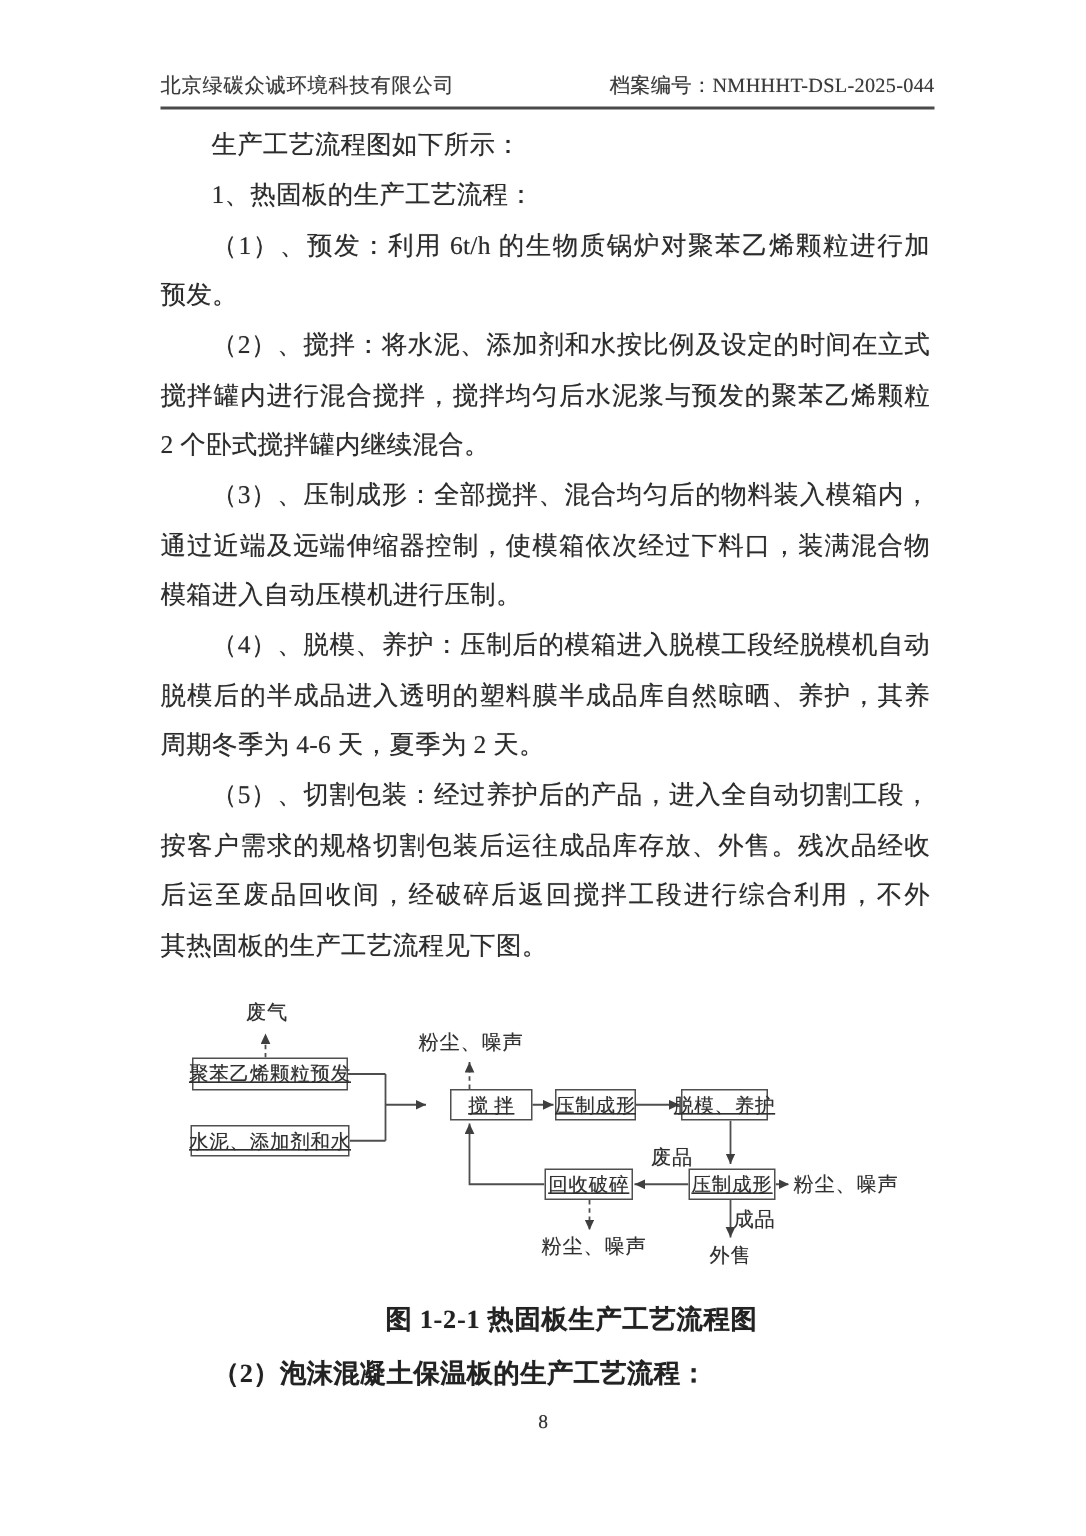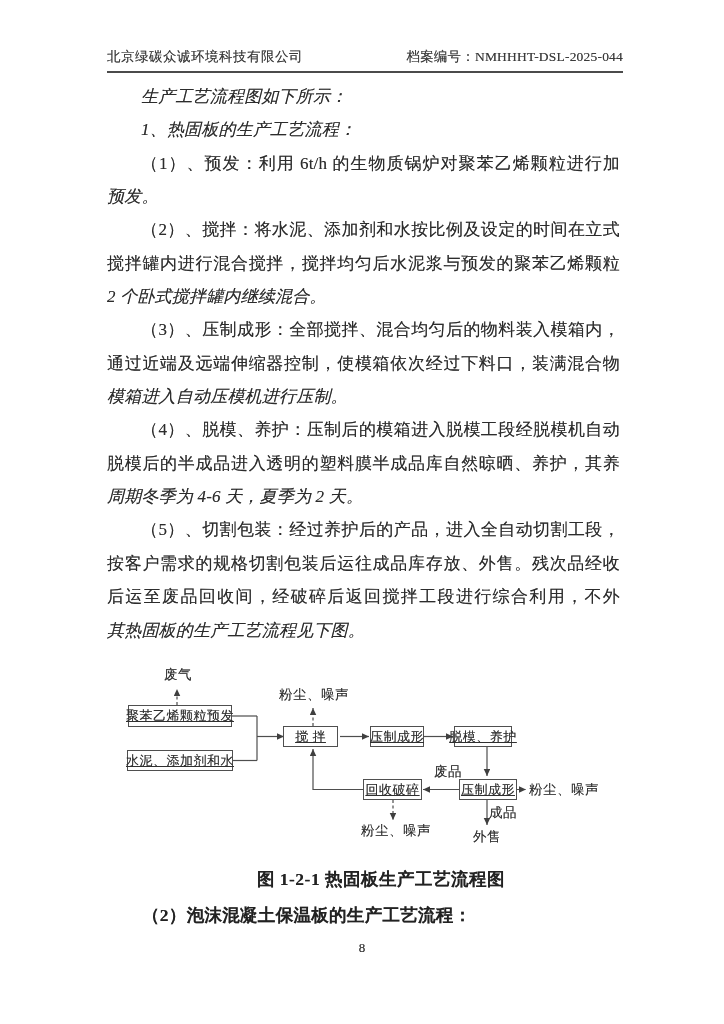--- a/index.html
+++ b/index.html
@@ -17,21 +17,21 @@
     padding-bottom:5px;font-size:13.5px;color:#3a3a3a;
   }
   .header .company{letter-spacing:.5px;text-align:center;}
   .header .docno{letter-spacing:.2px;}
   
   .body-text{position:absolute;left:107px;top:80px;width:513px;font-size:17px;color:#2c2c2c;}
   .bline{
     height:33.35px;line-height:33.35px;overflow:hidden;
     text-align:justify;text-align-last:justify;letter-spacing:.2px;
   }
-  .bline.pl{text-align-last:left;font-style:italic;}
+  .bline.pl{text-align-last:left;}
   .bline.pf{text-indent:34px;}
   
   .diagram{position:absolute;left:100px;top:655px;width:524px;height:200px;color:#333;}
   .diagram svg{position:absolute;left:0;top:0;}
   .dbox{
     position:absolute;box-sizing:border-box;border:1px solid #4f4f4f;background:#fff;
     display:flex;align-items:center;justify-content:center;
     font-size:13px;letter-spacing:.5px;white-space:nowrap;color:#303030;text-decoration:underline;
   }
   .dlabel{
@@ -101,21 +101,21 @@
         <path d="M263,134.5 H213 V94" marker-end="url(#ah)"></path>
         <path d="M387,145 V170" marker-end="url(#ah)"></path>
         <path d="M77,50 V34" marker-end="url(#ah)" stroke-dasharray="3 2.5"></path>
         <path d="M213,71 V53" marker-end="url(#ah)" stroke-dasharray="3 2.5"></path>
         <path d="M417,134.5 H426" marker-end="url(#ah)" stroke-dasharray="3 2.5"></path>
         <path d="M293,145 V165" marker-end="url(#ah)" stroke-dasharray="3 2.5"></path>
       </g>
     </svg>
   <div class="dbox" style="left: 28px; top: 50px; width: 104px; height: 22px;">聚苯乙烯颗粒预发</div>
       <div class="dbox" style="left: 27px; top: 95px; width: 106px; height: 21px;">水泥、添加剂和水</div>
-      <div class="dbox" style="left: 183px; top: 71px; width: 55px; height: 21px;">搅 拌</div>
+      <div class="dbox" style="left: 200px; top: 71px; width: 55px; height: 21px;">搅 拌</div>
       <div class="dbox" style="left: 270px; top: 71px; width: 54px; height: 21px;">压制成形</div>
       <div class="dbox" style="left: 354px; top: 71px; width: 58px; height: 21px;">脱模、养护</div>
       <div class="dbox" style="left: 359px; top: 124px; width: 58px; height: 21px;">压制成形</div>
       <div class="dbox" style="left: 263px; top: 124px; width: 59px; height: 21px;">回收破碎</div>
       <div class="dlabel" style="left: 58px; top: 11px; width: 40px;">废气</div>
       <div class="dlabel" style="left: 179px; top: 31px; width: 68px;">粉尘、噪声</div>
       <div class="dlabel" style="left: 326px; top: 108px; width: 44px;">废品</div>
       <div class="dlabel" style="left: 429px; top: 126px; width: 70px;">粉尘、噪声</div>
       <div class="dlabel" style="left: 261px; top: 167px; width: 70px;">粉尘、噪声</div>
       <div class="dlabel" style="left: 383px; top: 149px; width: 40px;">成品</div>

